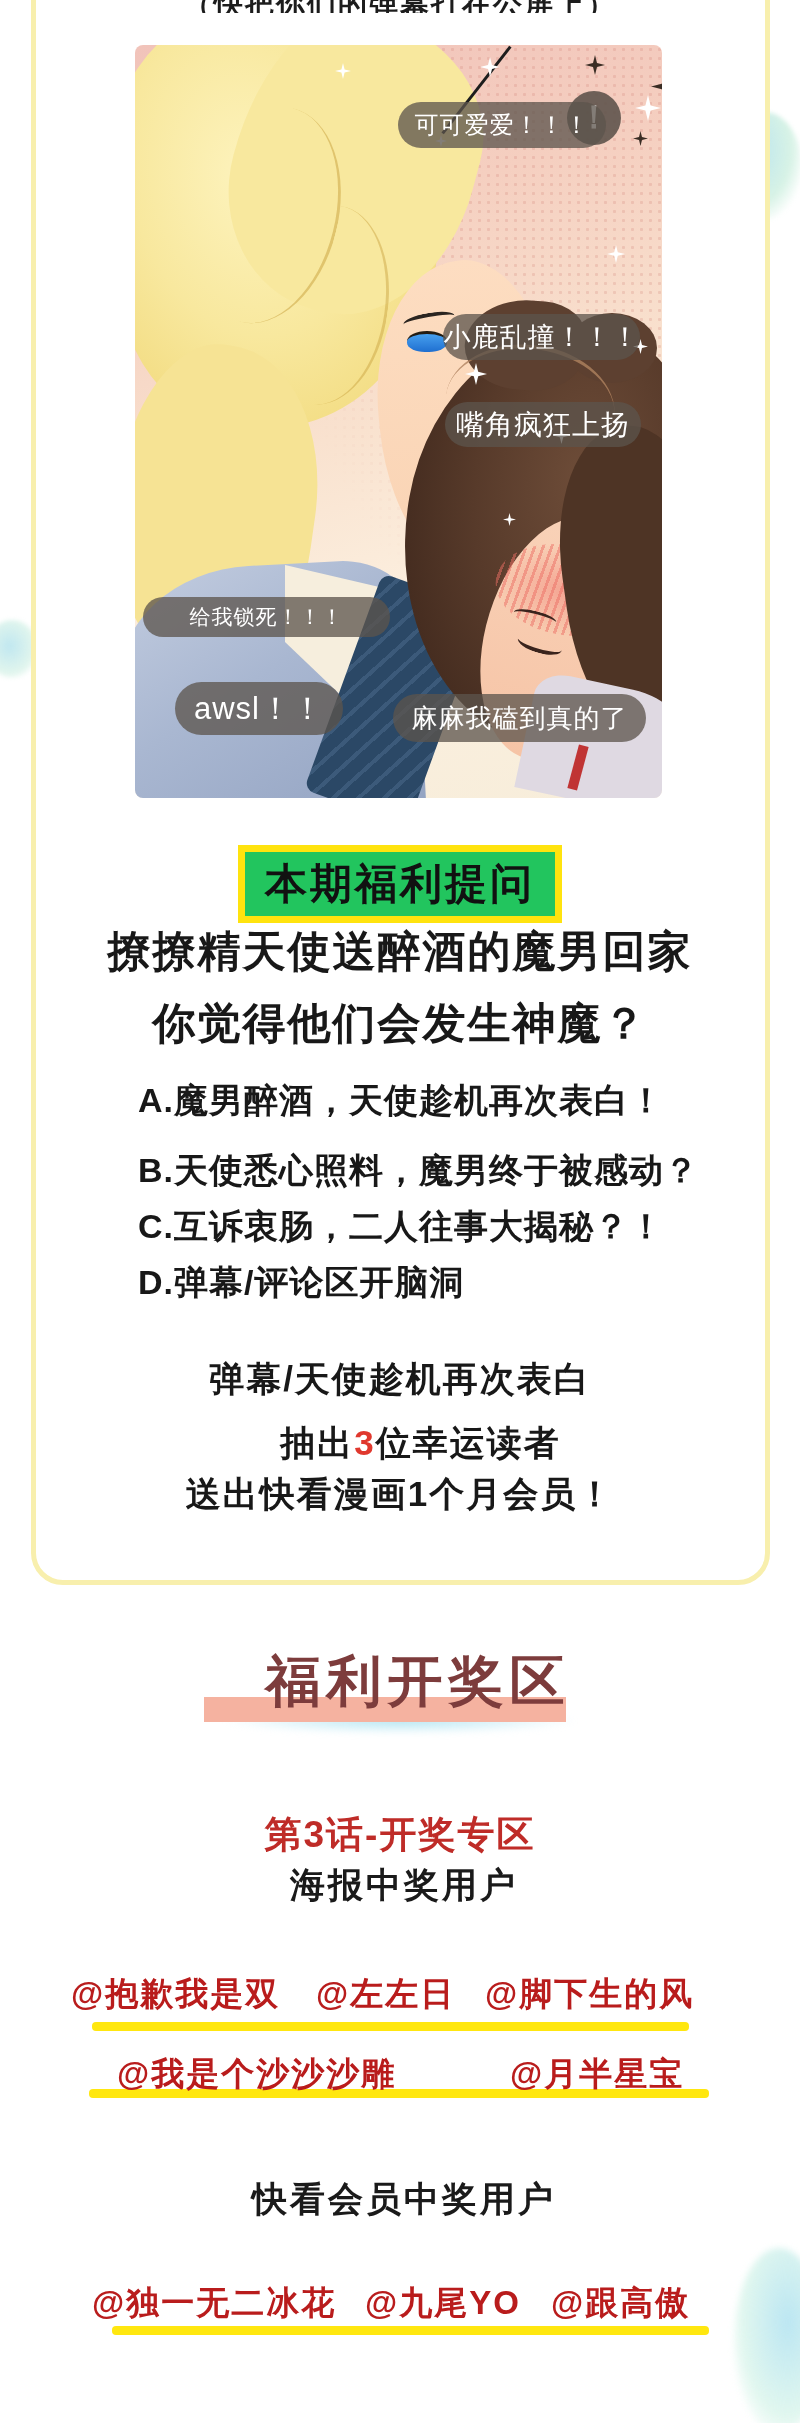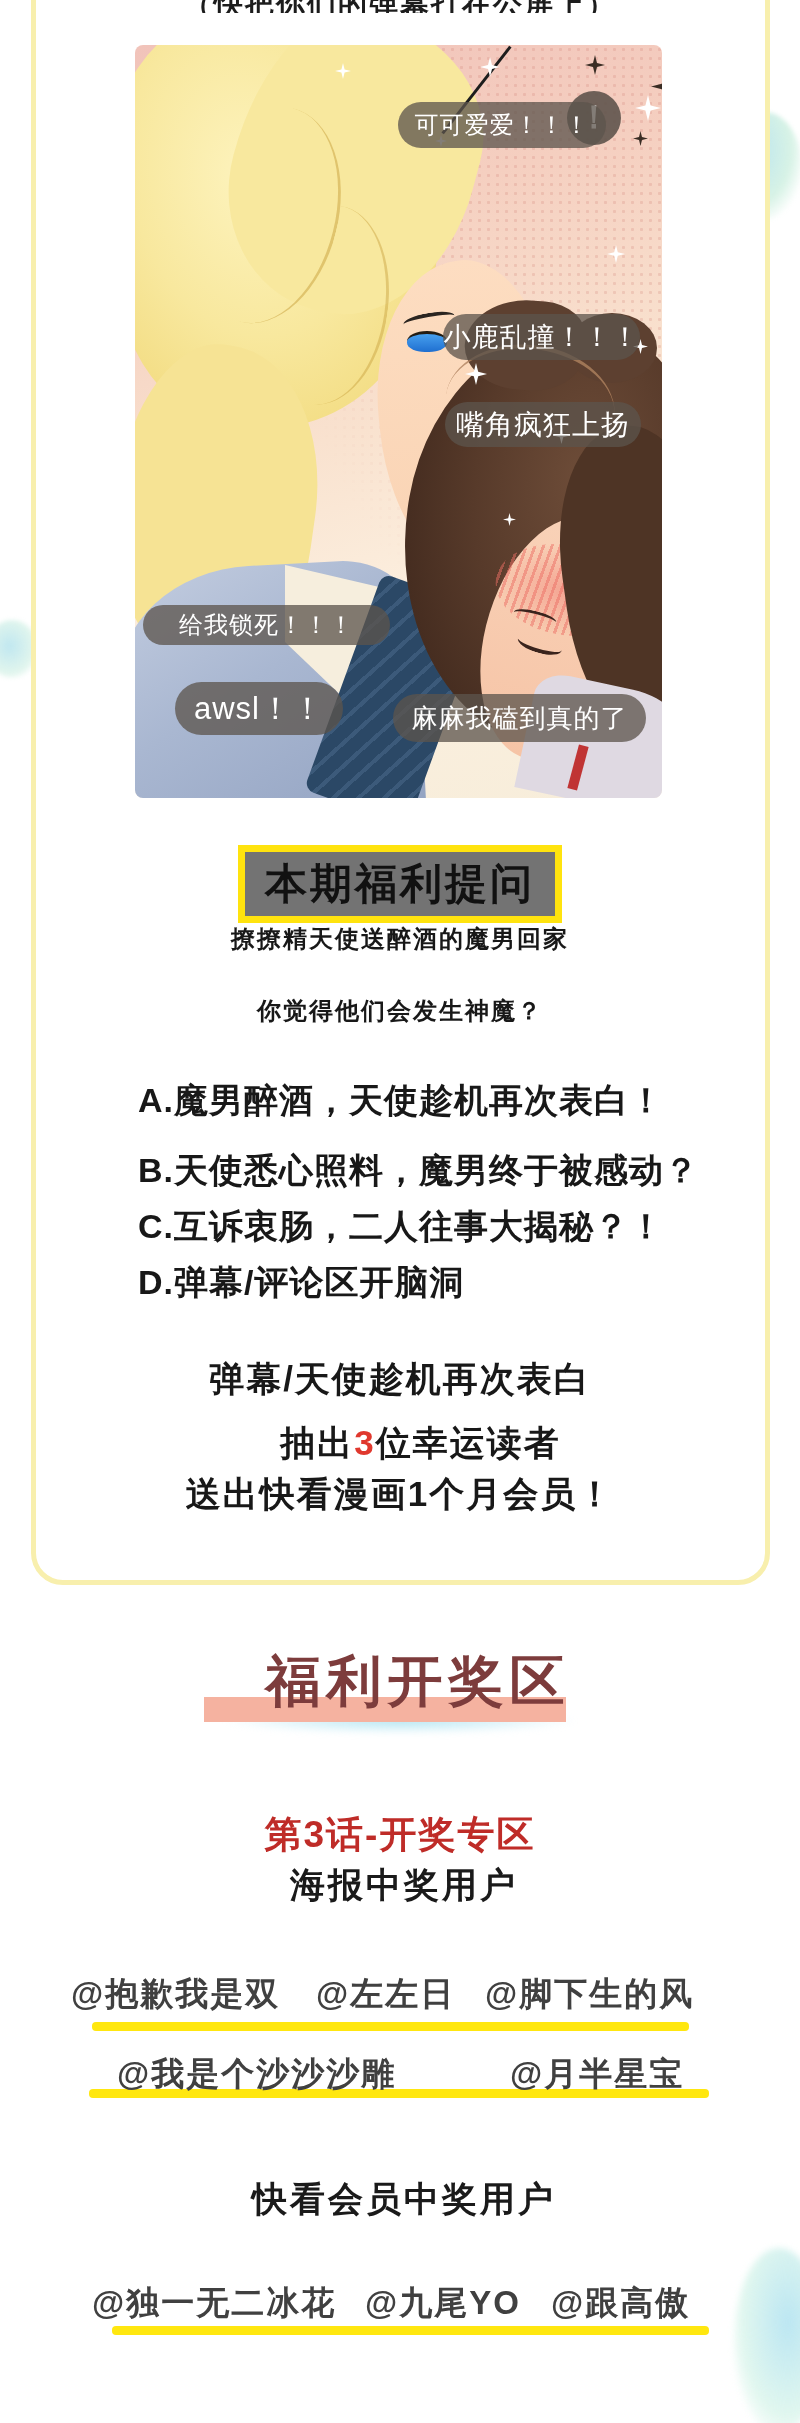--- a/index.html
+++ b/index.html
@@ -79,43 +79,43 @@
     color:#fff;font-size:32px;font-weight:700;display:flex;align-items:center;justify-content:center;}
   .spark{clip-path:polygon(50% 0,60% 40%,100% 50%,60% 60%,50% 100%,40% 60%,0 50%,40% 40%);}
   .spw{background:#ffffff;}
   .spd{background:#3a2d24;}
   
   .bubble{background:rgba(92,84,76,.76);color:#ffffff;border-radius:40px;
     display:flex;align-items:center;justify-content:center;white-space:nowrap;letter-spacing:1px;z-index:5;}
   .b1{left:263px;top:57px;width:208px;height:46px;font-size:24px;}
   .b2{left:308px;top:245px;width:197px;height:46px;font-size:27px;margin-top:24px;}
   .b3{left:310px;top:357px;width:196px;height:45px;font-size:28px;}
-  .b4{left:8px;top:552px;width:247px;height:40px;font-size:24px;margin-top:8px;}
+  .b4{left:8px;top:552px;width:247px;height:40px;font-size:21px;}
   .b5{left:40px;top:637px;width:168px;height:53px;font-size:31px;}
   .b6{left:258px;top:649px;width:253px;height:48px;font-size:26px;}
   
   .center{left:0;right:0;text-align:center;z-index:5;}
-  .title-box{left:50%;transform:translateX(-50%);top:845px;background:#737373;border:7px solid #ffe30e;
+  .title-box{left:50%;transform:translateX(-50%);top:845px;background:#22c55e;border:7px solid #ffe30e;
     padding:4px 20px;font-size:42px;font-weight:800;letter-spacing:3px;color:#111;z-index:5;white-space:nowrap;}
-  .qline{font-size:24px;font-weight:700;letter-spacing:2px;color:#181818;}
+  .qline{font-size:43px;font-weight:700;letter-spacing:2px;color:#181818;}
   .q1{top:923px;} .q2{top:995px;}
   .opt{left:138px;font-size:34px;font-weight:700;letter-spacing:1px;color:#181818;z-index:5;white-space:nowrap;}
   .oA{top:1078px;} .oB{top:1148px;} .oC{top:1204px;} .oD{top:1260px;}
   .cta{font-size:35px;font-weight:700;letter-spacing:2px;color:#181818;}
   .cta1{top:1356px;} .cta2{top:1420px;padding-left:41px;} .cta3{top:1471px;}
   .red-num{color:#e0382e;}
   
   .sec-glow{left:225px;top:1708px;width:350px;height:26px;filter:blur(3px);z-index:2;
     background:radial-gradient(ellipse, rgba(178,229,242,.95), rgba(178,229,242,0) 72%);}
   .sec-bar{left:204px;top:1697px;width:362px;height:25px;background:#f5b2a0;z-index:3;}
   .sec-title{top:1645px;font-size:55px;font-weight:800;letter-spacing:6px;color:#7d3c3c;z-index:4;margin-left:36px;}
   .round-title{top:1810px;font-size:37px;font-weight:800;letter-spacing:2px;color:#bf2c28;}
   .group-title{font-size:35px;font-weight:700;letter-spacing:3px;color:#1a1a1a;padding-left:8px;}
   .gt1{top:1862px;} .gt2{top:2176px;}
-  .uname{font-size:33px;font-weight:700;letter-spacing:2px;color:#404040;z-index:5;white-space:nowrap;}
+  .uname{font-size:33px;font-weight:700;letter-spacing:2px;color:#b91c1c;z-index:5;white-space:nowrap;}
   .r1a{left:71px;top:1972px;} .r1b{left:316px;top:1972px;} .r1c{left:485px;top:1972px;}
   .r2a{left:117px;top:2052px;} .r2b{left:510px;top:2052px;}
   .r3a{left:92px;top:2281px;} .r3b{left:365px;top:2281px;text-align:center;} .r3c{left:551px;top:2281px;}
   .uline{height:9px;background:#ffe70f;border-radius:4px;z-index:4;}
   .ul1{left:92px;top:2022px;width:597px;}
   .ul2{left:89px;top:2089px;width:620px;}
   .ul3{left:112px;top:2326px;width:597px;}
 </style>
 </head>
 <body>

